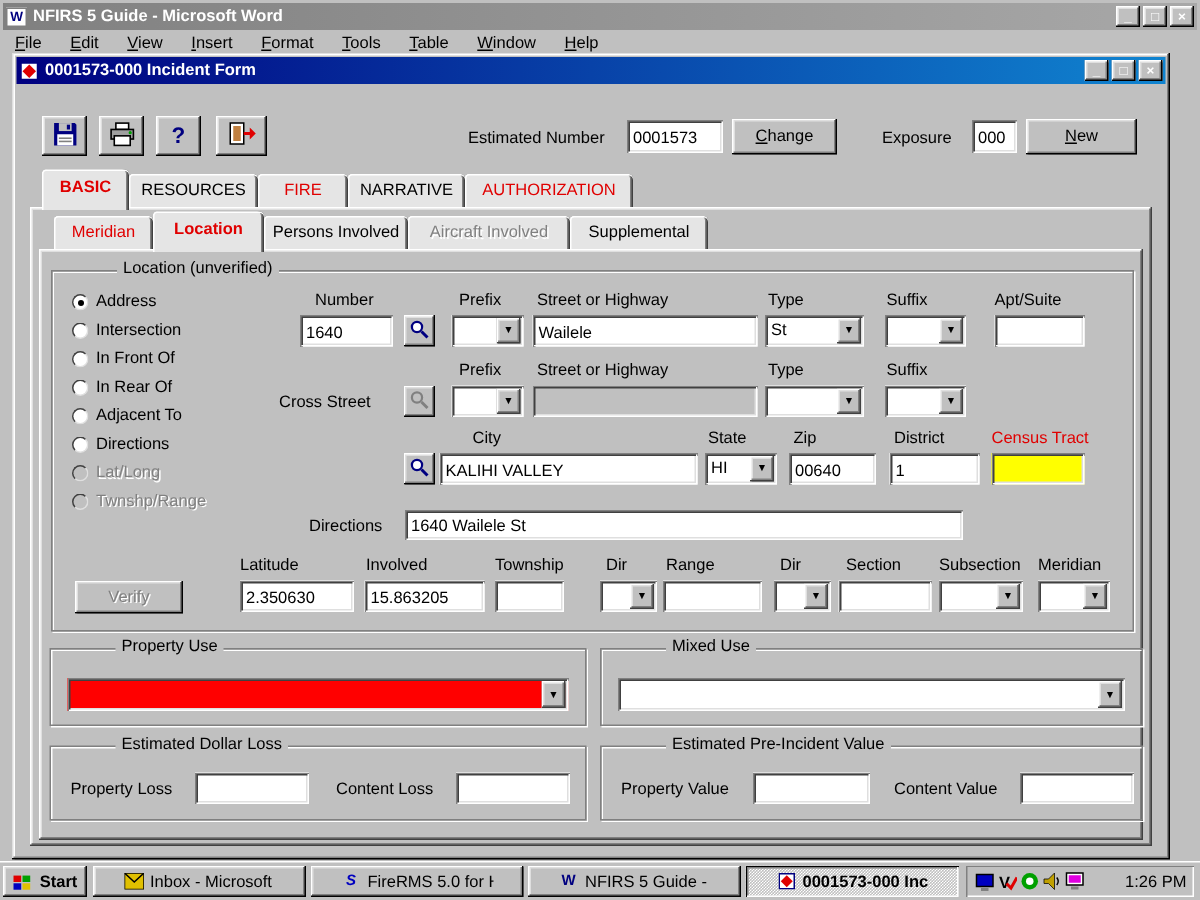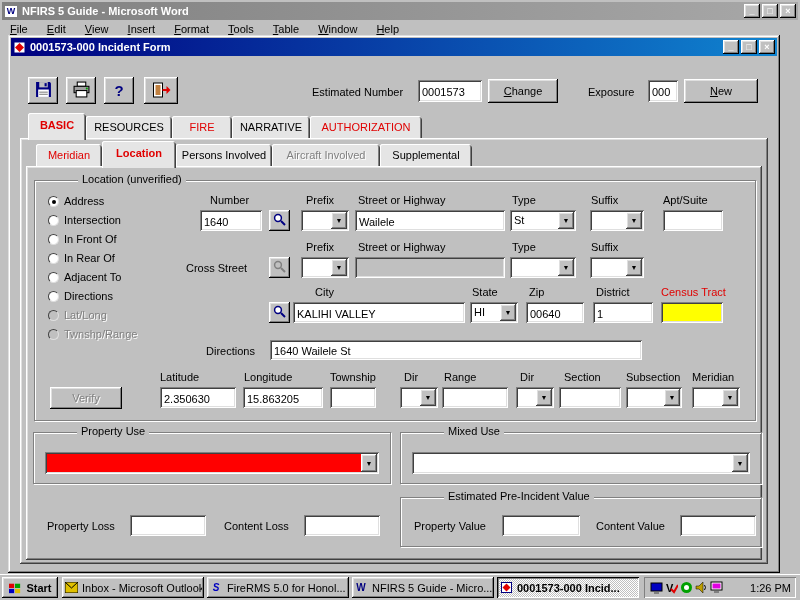--- a/index.html
+++ b/index.html
@@ -43,21 +43,21 @@
   .red-text { color:#e00000; }
   .dis { color:#808080; text-shadow:1px 1px 0 #fff; }
   .bold { font-weight:bold; }
 
   .radio-circle { position:absolute; left:0; top:1px; width:11px; height:11px; border-radius:50%; background:#fff;
     border:1px solid; border-color:#404040 #dfdfdf #dfdfdf #404040; }
   .radio-circle.off-dis { background:#c0c0c0; }
   .radio-dot { position:absolute; left:3px; top:3px; width:4px; height:4px; border-radius:50%; background:#000; }
   .radio-row { position:absolute; height:14px; padding-left:16px; white-space:nowrap; }
 
-  .tasbtn { position:absolute; top:3px; height:21px; display:flex; align-items:center; padding:0 2px; overflow:hidden; white-space:nowrap; }
+  .tasbtn { position:absolute; top:3px; height:21px; display:flex; align-items:center; padding:0 20px; overflow:hidden; white-space:nowrap; }
   .task-active { font-weight:bold;
     box-shadow: inset 1px 1px 0 #000, inset -1px -1px 0 #fff, inset 2px 2px 0 #808080;
     background-image: linear-gradient(45deg,#fff 25%,transparent 25%,transparent 75%,#fff 75%),
                       linear-gradient(45deg,#fff 25%,transparent 25%,transparent 75%,#fff 75%);
     background-size:2px 2px; background-position:0 0,1px 1px; background-color:#c0c0c0; }
   .task-icon { width:14px; height:14px; margin-right:4px; flex:0 0 auto; display:flex; align-items:center; justify-content:center; font-weight:bold; font-size:10px; }
   .lbl { position:absolute; white-space:nowrap; }
 </style>
 </head>
 <body>
@@ -296,21 +296,21 @@
         <span class="arrow">▼</span>
       </div>
       <input class="abs field" style="left: 518px; top: 267px; width: 58px; height: 21px; pointer-events: auto;" value="00640">
       <input class="abs field" style="left: 585px; top: 267px; width: 60px; height: 21px; pointer-events: auto;" value="1">
       <input class="abs field" style="left: 653px; top: 267px; width: 62px; height: 21px; background: rgb(255, 255, 0); pointer-events: auto;" value="">
 
       <span class="lbl" style="left:198px;top:310px;">Directions</span>
       <input class="abs field" style="left: 262px; top: 305px; width: 372px; height: 20px; pointer-events: auto;" value="1640 Wailele St">
 
       <span class="lbl" style="left:152px;top:336px;">Latitude</span>
-      <span class="lbl" style="left:236px;top:336px;">Longitude</span>
+      <span class="lbl" style="left:236px;top:336px;">Involved</span>
       <span class="lbl" style="left:322px;top:336px;">Township</span>
       <span class="lbl" style="left:396px;top:336px;">Dir</span>
       <span class="lbl" style="left:436px;top:336px;">Range</span>
       <span class="lbl" style="left:512px;top:336px;">Dir</span>
       <span class="lbl" style="left:556px;top:336px;">Section</span>
       <span class="lbl" style="left:618px;top:336px;">Subsection</span>
       <span class="lbl" style="left:684px;top:336px;">Meridian</span>
 
       <div class="abs btn" style="left:42px;top:352px;width:72px;height:22px;pointer-events:auto;">
         <span class="dis">Verify</span>
@@ -346,20 +346,23 @@
       </div>
 
       <div class="group" style="left:392px;top:397px;width:362px;height:52px;pointer-events:auto;">
         <span class="legend">Mixed Use</span>
       </div>
       <div class="combo" style="left:404px;top:417px;width:338px;height:22px;pointer-events:auto;">
         <span class="val"></span>
         <span class="arrow">▼</span>
       </div>
 
+      <div class="group" style="left:25px;top:462px;width:358px;height:50px;pointer-events:auto;">
+        <span class="legend">Estimated Dollar Loss</span>
+      </div>
       <span class="lbl" style="left:39px;top:485px;">Property Loss</span>
       <input class="abs field" style="left: 122px; top: 480px; width: 76px; height: 21px; pointer-events: auto;" value="">
       <span class="lbl" style="left:216px;top:485px;">Content Loss</span>
       <input class="abs field" style="left: 296px; top: 480px; width: 76px; height: 21px; pointer-events: auto;" value="">
 
       <div class="group" style="left:392px;top:462px;width:362px;height:50px;pointer-events:auto;">
         <span class="legend">Estimated Pre-Incident Value</span>
       </div>
       <span class="lbl" style="left:406px;top:485px;">Property Value</span>
       <input class="abs field" style="left: 494px; top: 480px; width: 78px; height: 21px; pointer-events: auto;" value="">

